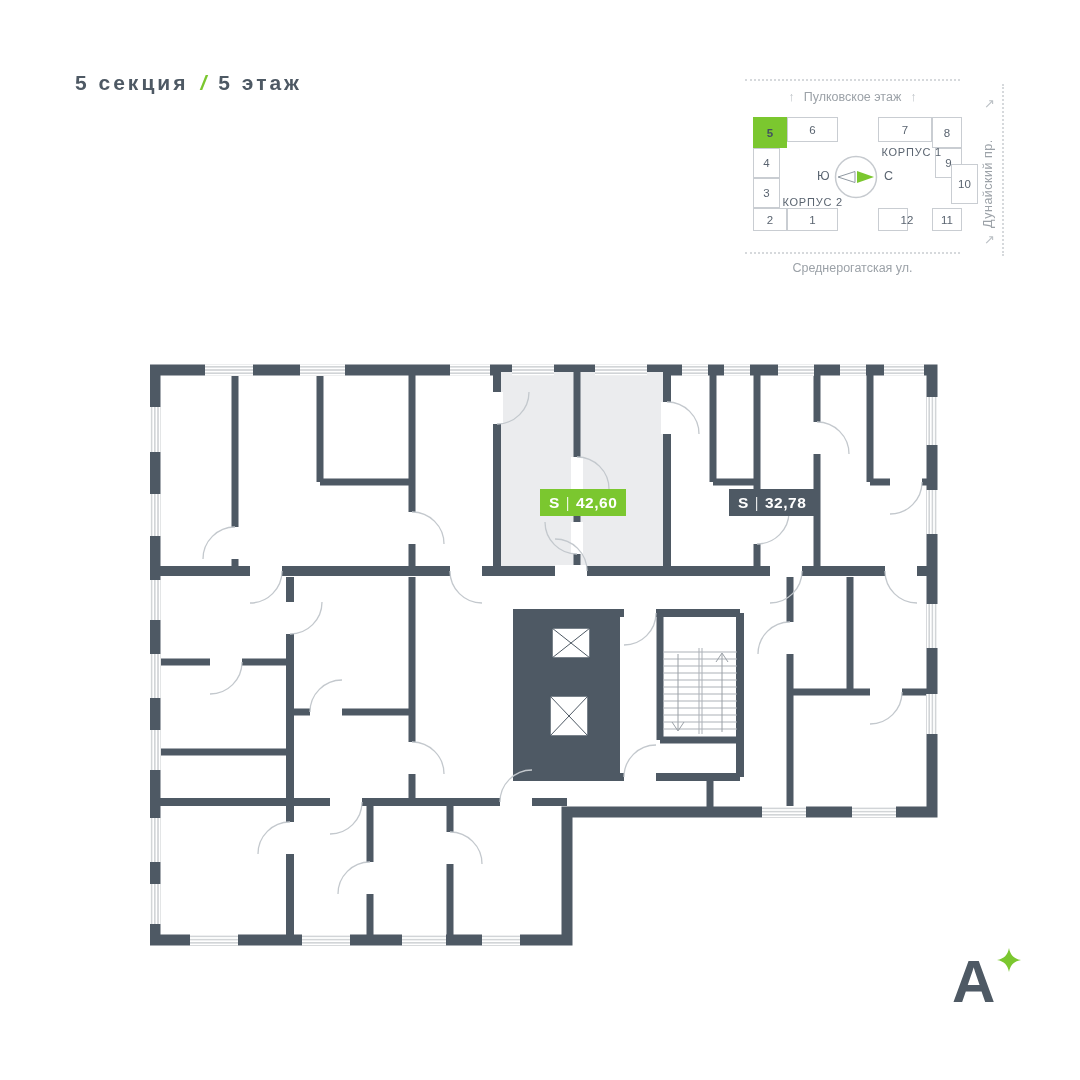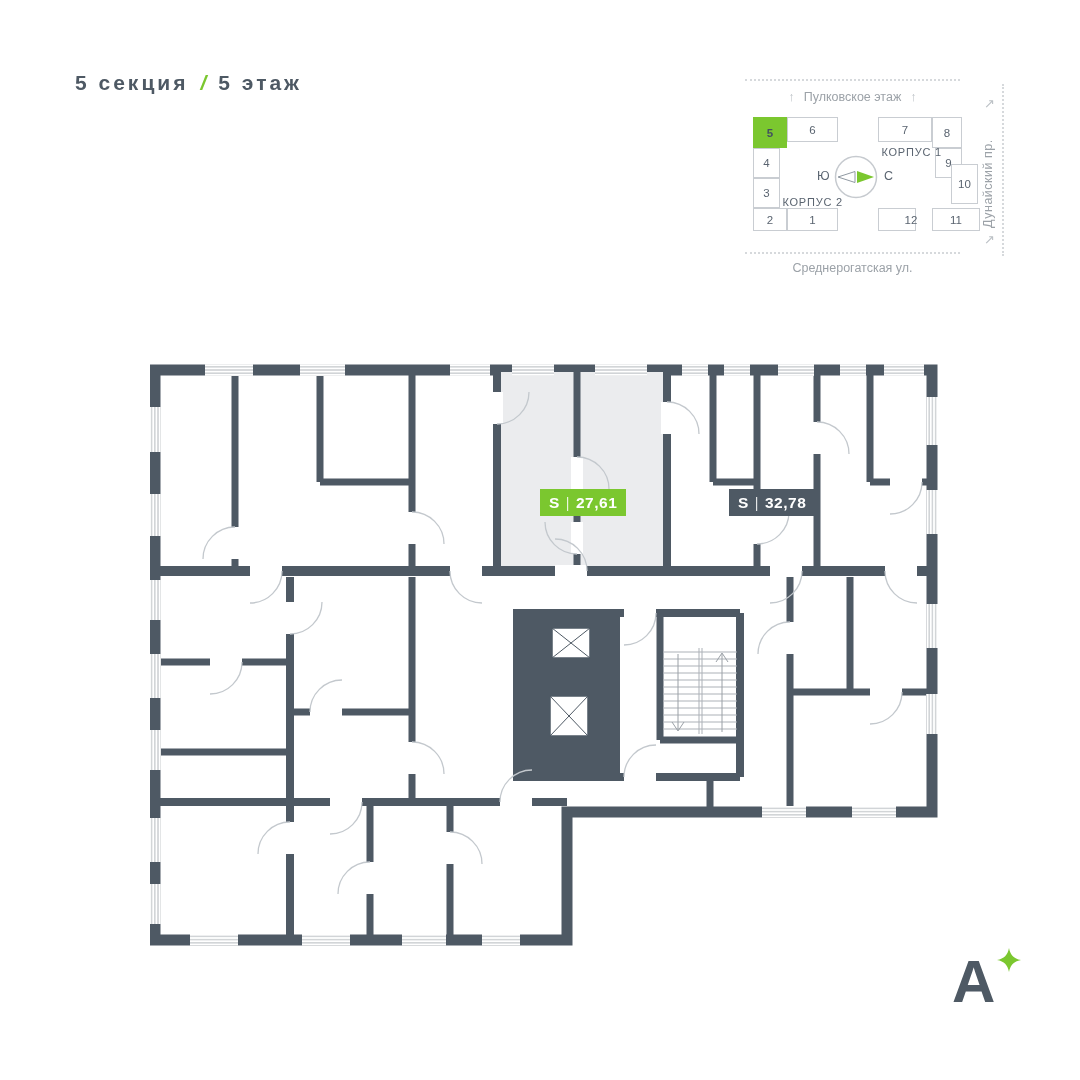--- a/index.html
+++ b/index.html
@@ -90,22 +90,22 @@
   <div class="mm-cell" style="left:753px;top:148px;width:27px;height:30px;">4</div>
   <div class="mm-cell" style="left:753px;top:178px;width:27px;height:30px;">3</div>
   <div class="mm-cell" style="left:753px;top:208px;width:34px;height:23px;">2</div>
   <div class="mm-cell" style="left:787px;top:208px;width:51px;height:23px;">1</div>
   <div class="mm-korpus" style="left:775px;top:196px;width:68px;">КОРПУС 2</div>
 
   <div class="mm-cell" style="left:878px;top:117px;width:54px;height:25px;">7</div>
   <div class="mm-cell" style="left:932px;top:117px;width:30px;height:31px;">8</div>
   <div class="mm-cell" style="left:935px;top:148px;width:27px;height:30px;">9</div>
   <div class="mm-cell" style="left:935px;top:164px;width:27px;height:40px;margin-left:16px;">10</div>
-  <div class="mm-cell" style="left:878px;top:208px;width:38px;height:23px;padding-left:28px;">12</div>
-  <div class="mm-cell" style="left:932px;top:208px;width:48px;height:23px;">11</div>
+  <div class="mm-cell" style="left:878px;top:208px;width:30px;height:23px;padding-left:28px;">12</div>
+  <div class="mm-cell" style="left:932px;top:208px;width:30px;height:23px;">11</div>
   <div class="mm-korpus" style="left:862px;top:146px;width:80px;">КОРПУС 1</div>
 
   <span class="mm-compass-letter" style="left:817px;top:169px;">Ю</span>
   <svg class="mm-compass" style="left:834px;top:155px;" width="44" height="44" viewBox="0 0 44 44">
     <circle cx="22" cy="22" r="20.5" fill="#ffffff" stroke="#C6CACF" stroke-width="1.5"></circle>
     <path d="M4,22 L21,16.5 L21,27.5 Z" fill="#ffffff" stroke="#9099A2" stroke-width="1"></path>
     <path d="M40,22 L23,16 L23,28 Z" fill="#7BC72F"></path>
   </svg>
   <span class="mm-compass-letter" style="left:884px;top:169px;">С</span>
 </div>
@@ -293,21 +293,21 @@
       <path d="M572,370 L572,292 M566,300 L572,291 L578,300"></path>
       <path d="M528,292 L528,368 M522,360 L528,369 L534,360"></path>
     </g>
   </g>
 </svg>
 </div>
 
 <div class="area-badge badge-green" style="left:540px;top:489px;">
   <span>S</span>
   <span class="sep">|</span>
-  <span>27,61</span>
+  <span>42,60</span>
 </div>
 <div class="area-badge badge-dark" style="left:729px;top:489px;">
   <span>S</span>
   <span class="sep">|</span>
   <span>32,78</span>
 </div>
 
 <div class="logo">
   <span class="letter">А</span>
   <svg width="24" height="24" viewBox="0 0 24 24">

